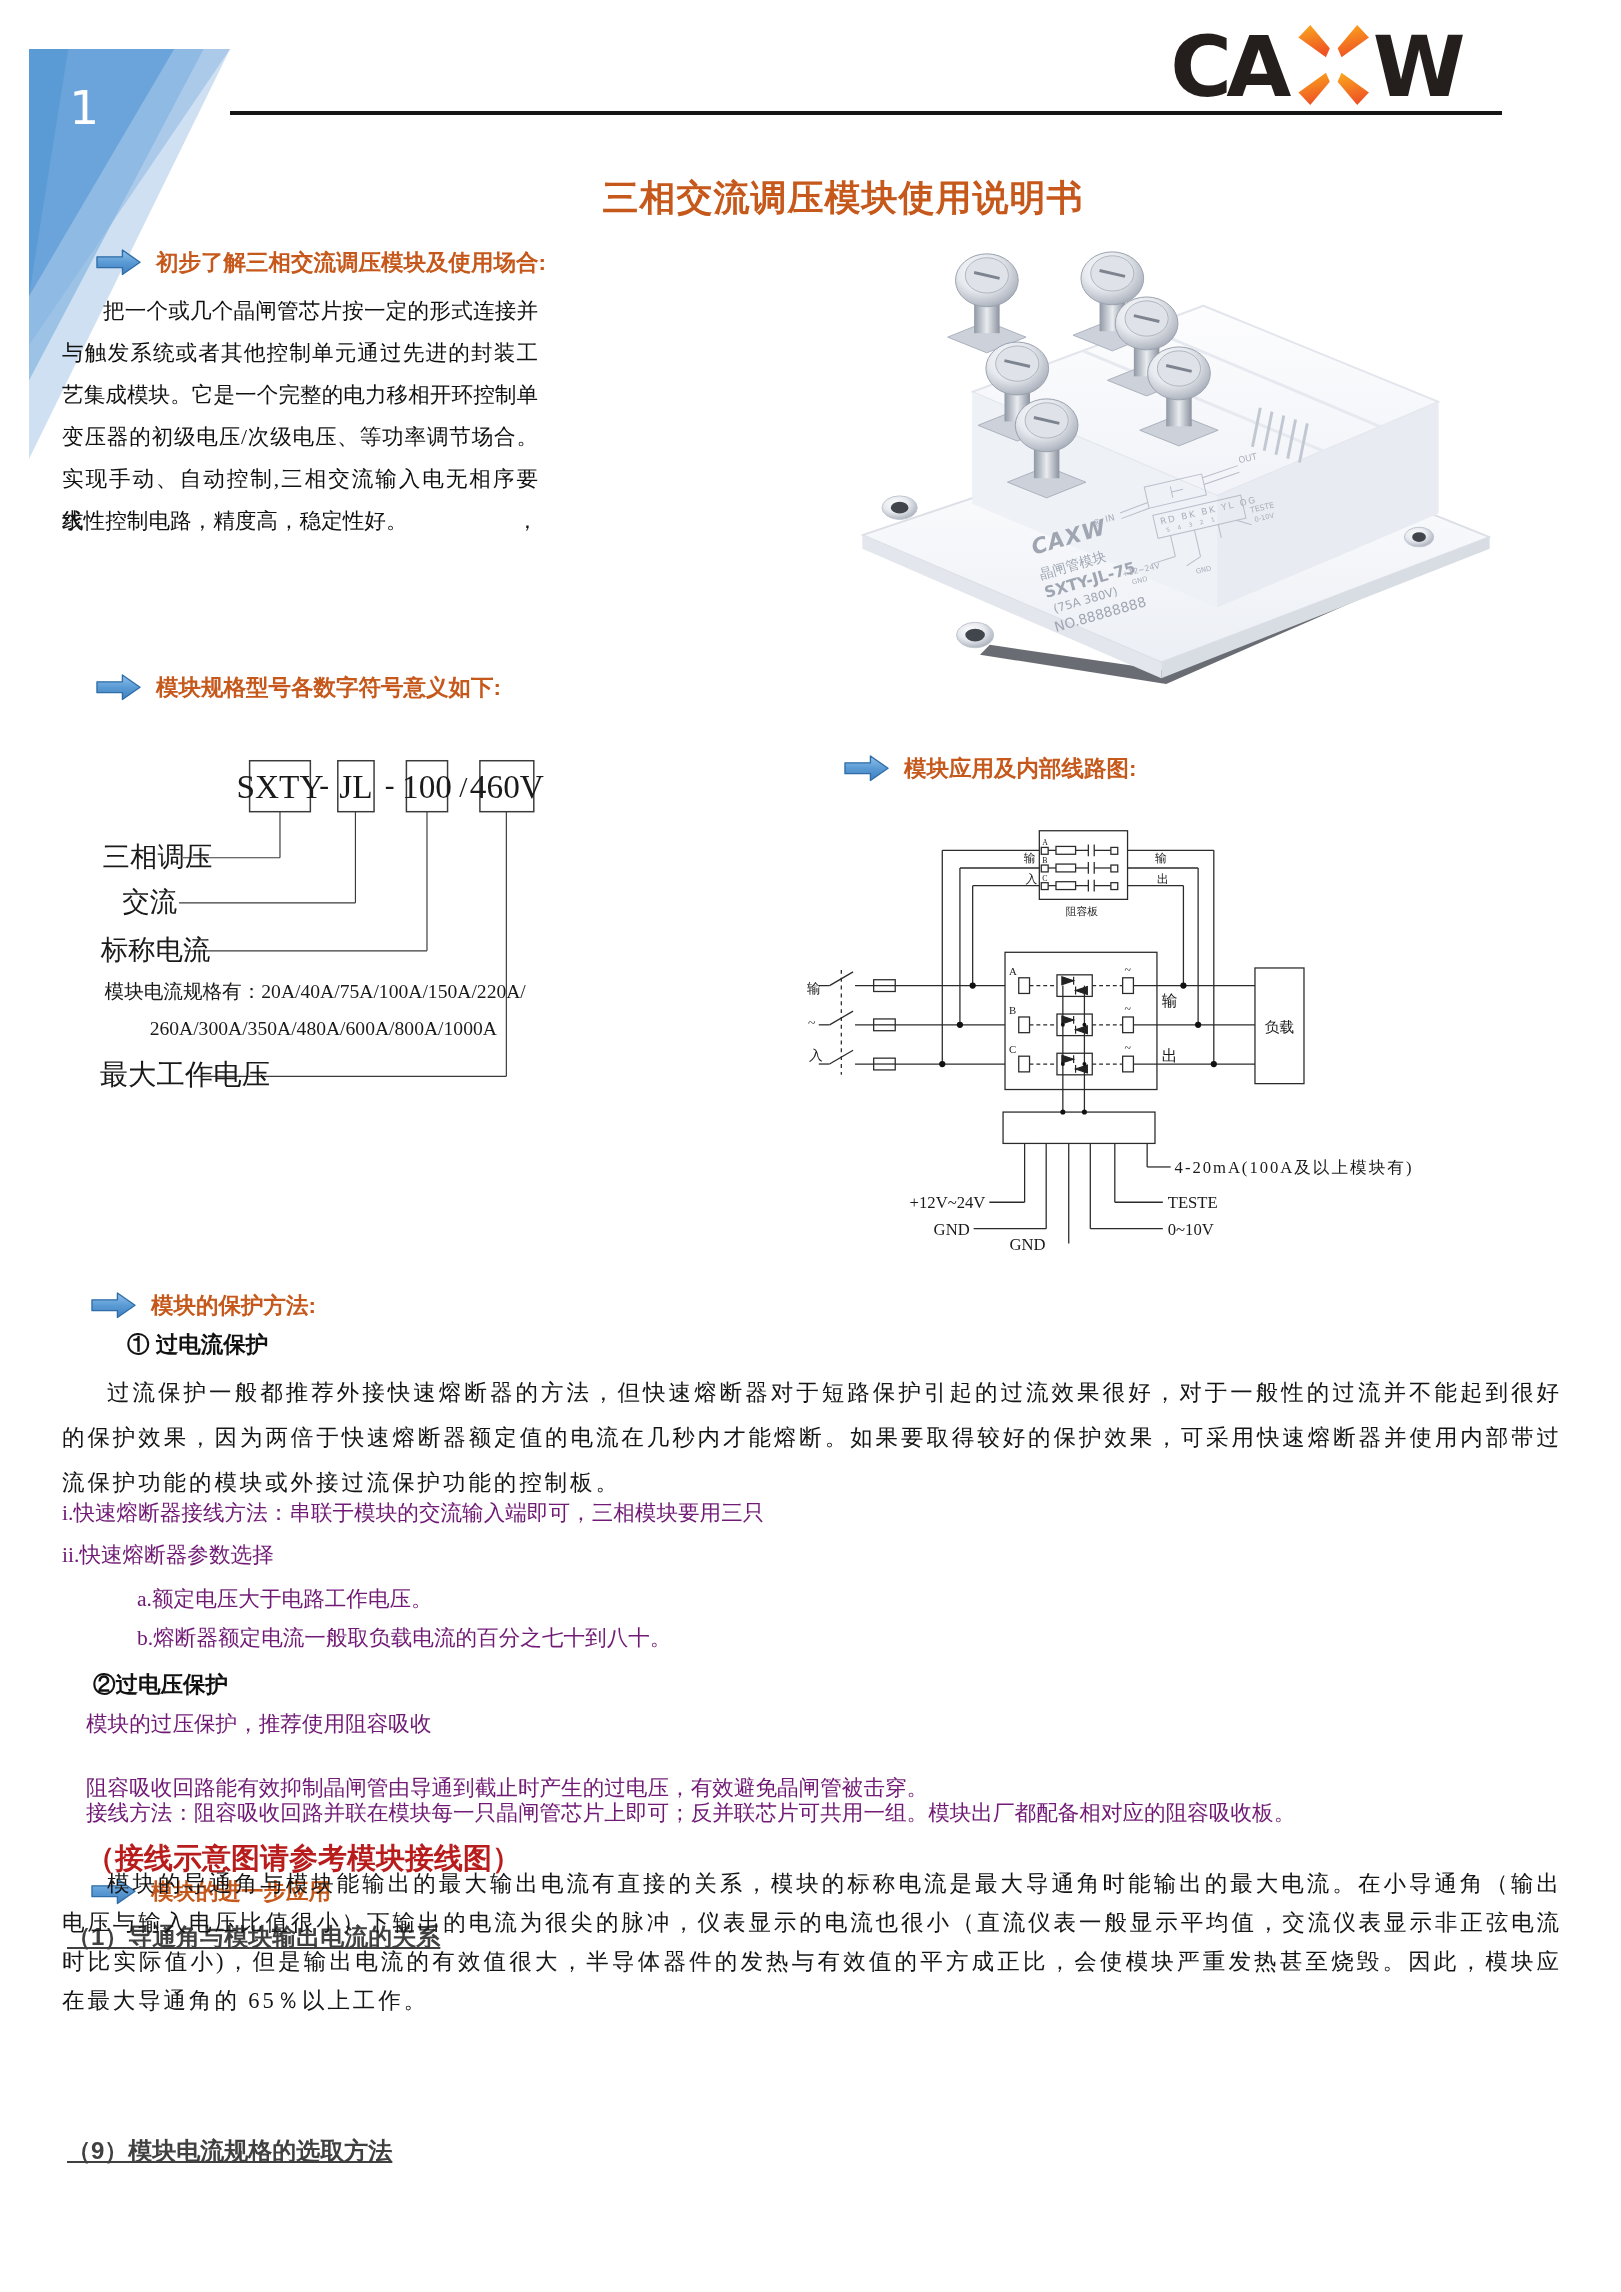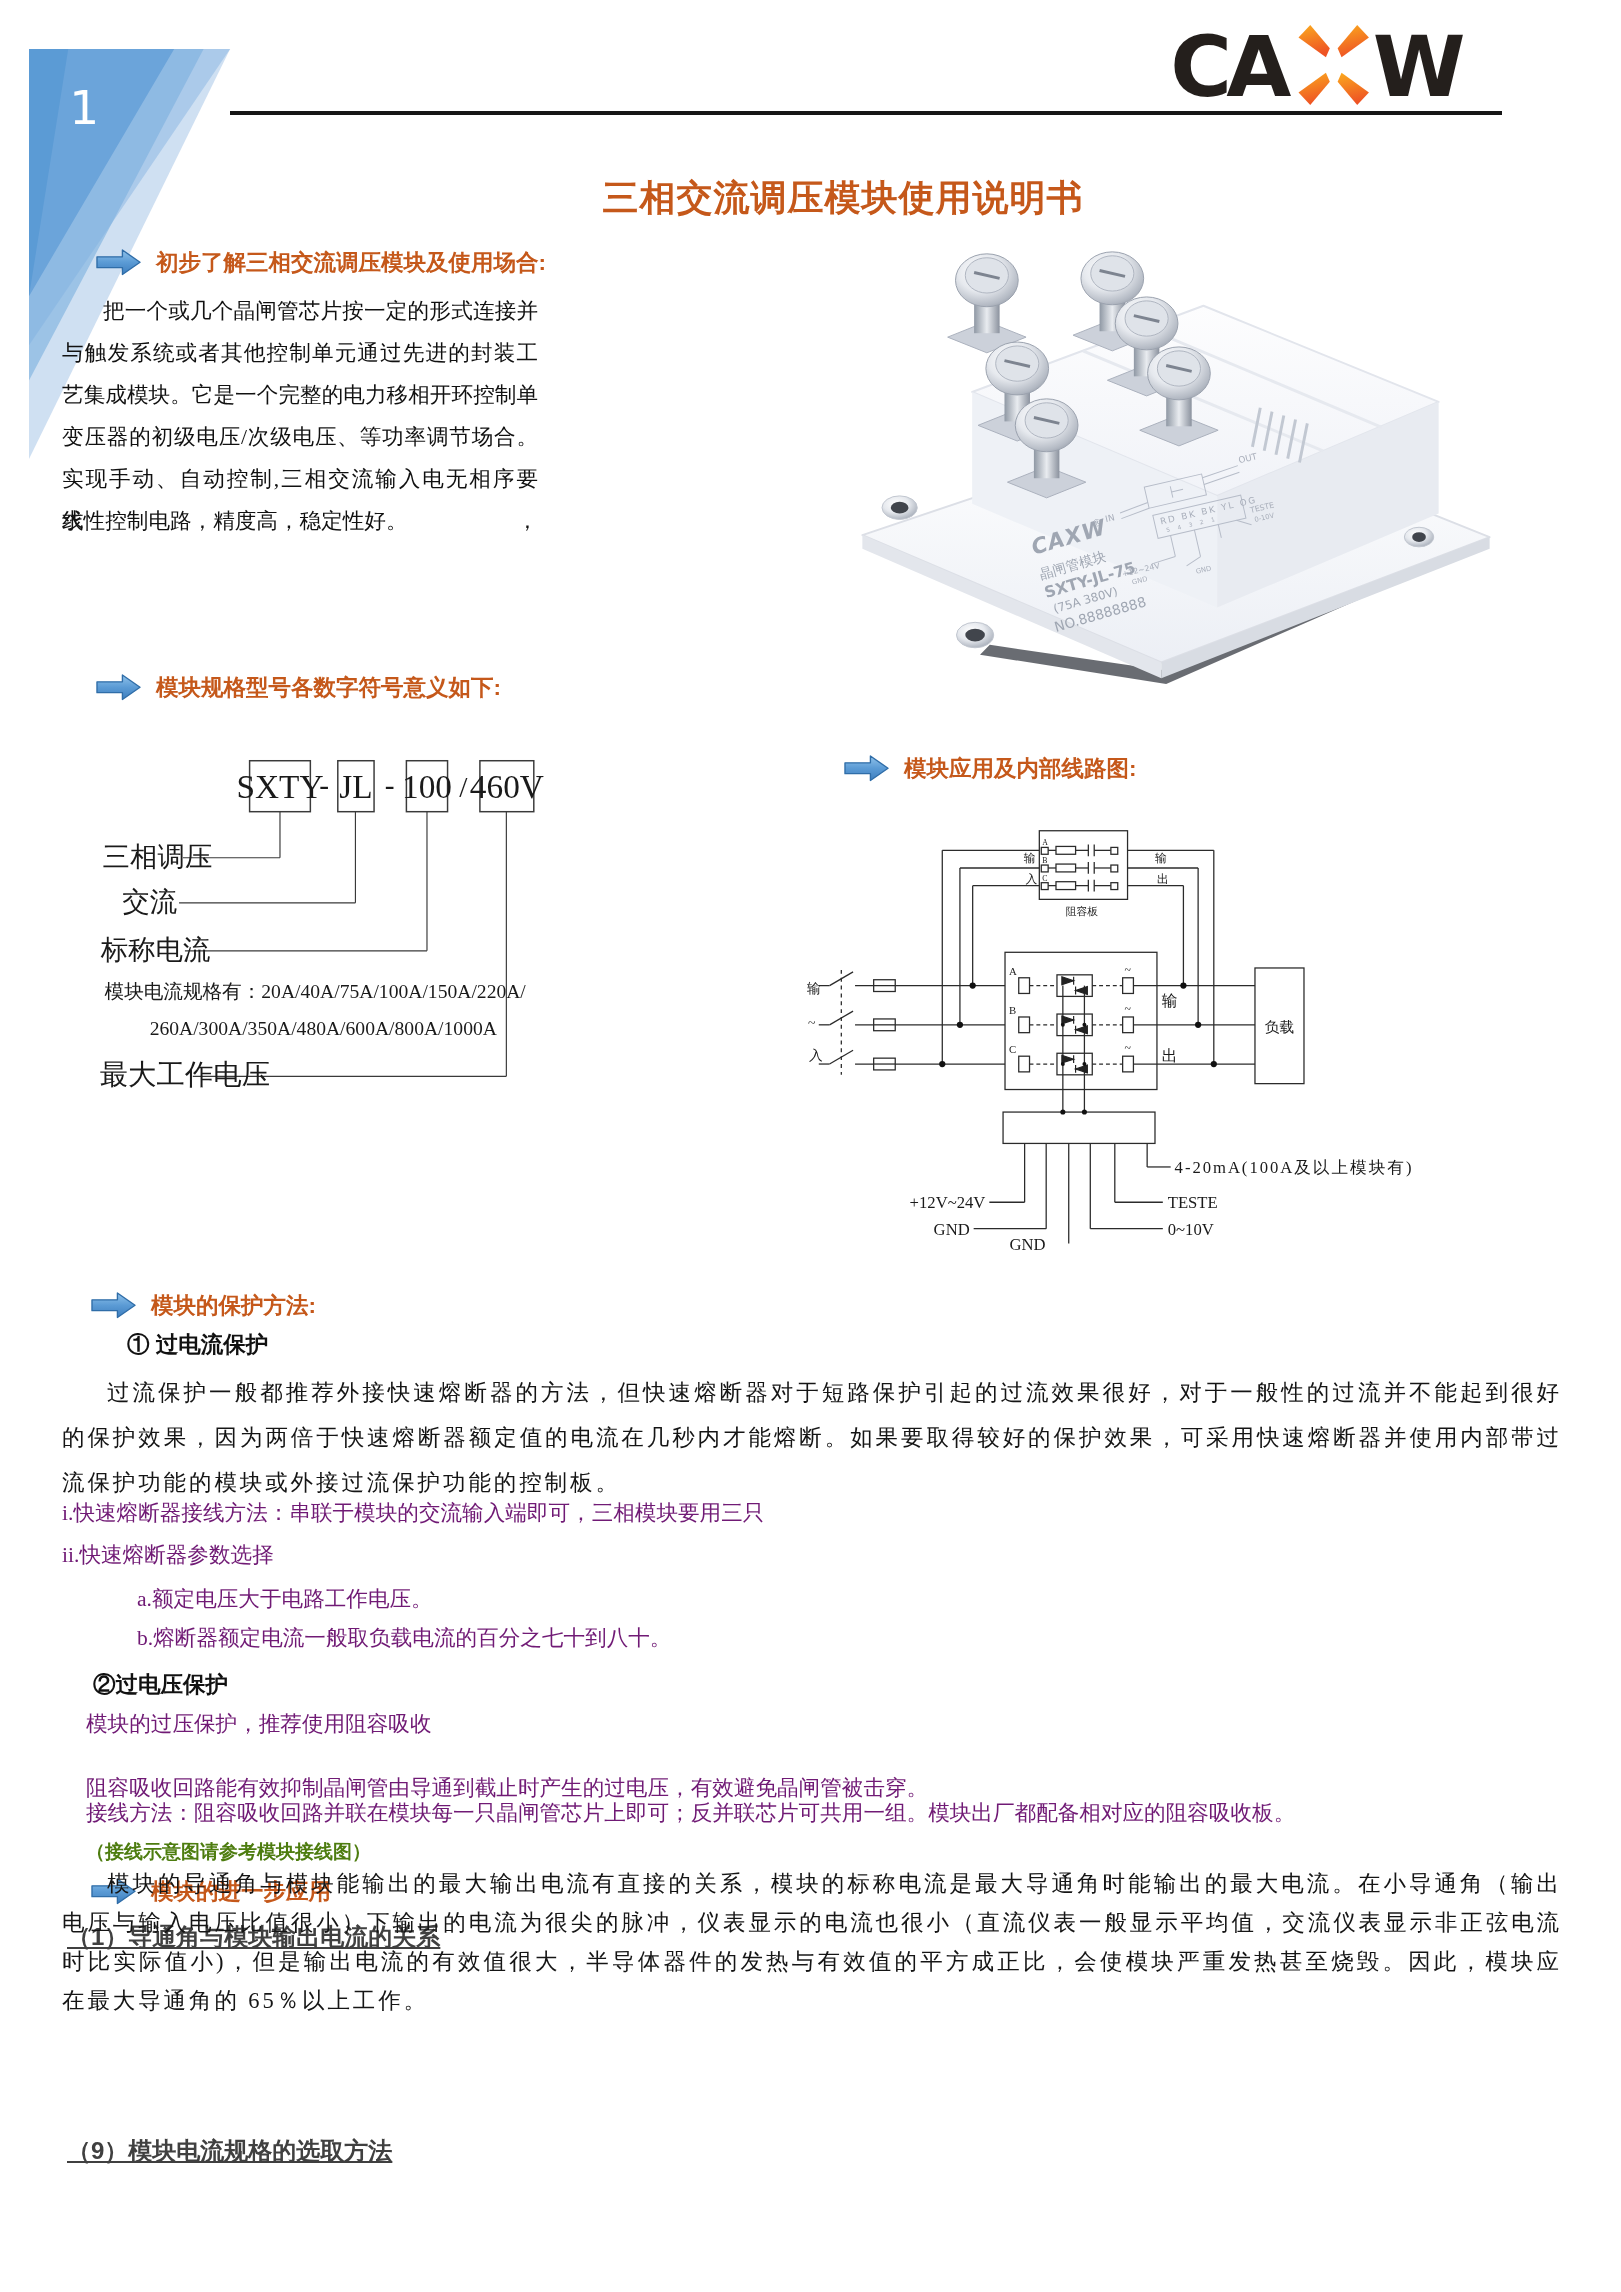--- a/index.html
+++ b/index.html
@@ -467,21 +467,21 @@
 
 <div class="line-item body-serif" style="left:62px; top:1498px;">i.快速熔断器接线方法：串联于模块的交流输入端即可，三相模块要用三只</div>
 <div class="line-item body-serif" style="left:62px; top:1540px;">ii.快速熔断器参数选择</div>
 <div class="line-item body-serif" style="left:137px; top:1584px;">a.额定电压大于电路工作电压。</div>
 <div class="line-item body-serif" style="left:137px; top:1623px;">b.熔断器额定电流一般取负载电流的百分之七十到八十。</div>
 
 <div class="subhead" style="left:93px; top:1669px;">②过电压保护</div>
 <div class="line-item body-serif" style="left:86px; top:1709px;">模块的过压保护，推荐使用阻容吸收</div>
 <div class="line-item body-serif" style="left:86px; top:1753px;margin-top:20px;">阻容吸收回路能有效抑制晶闸管由导通到截止时产生的过电压，有效避免晶闸管被击穿。</div>
 <div class="line-item body-serif" style="left:86px; top:1798px;">接线方法：阻容吸收回路并联在模块每一只晶闸管芯片上即可；反并联芯片可共用一组。模块出厂都配备相对应的阻容吸收板。</div>
-<div class="line-item" style="left:86px; top:1839px; font-weight:bold; font-size:19px; color:#4d7c0f;">（接线示意图请参考模块接线图）</div>
+<div class="line-item" style="left:86px; top:1839px; font-weight:bold; font-size:29px; color:#b91c1c;">（接线示意图请参考模块接线图）</div>
 
 <div class="sec-head" style="left:91px; top:1876px;">
   <svg width="45" height="26.5" viewBox="0 0 46 27">
     <polygon points="1,8 27,8 27,1 45,13.5 27,26 27,19 1,19" fill="url(#arrowGrad)" stroke="#2f6da8" stroke-width="1.4" stroke-linejoin="round"></polygon>
   </svg>
   <span>模块的进一步应用</span>
 </div>
 
 <div class="orange-sub" style="left:67px; top:1921px;">（1）导通角与模块输出电流的关系</div>
 

